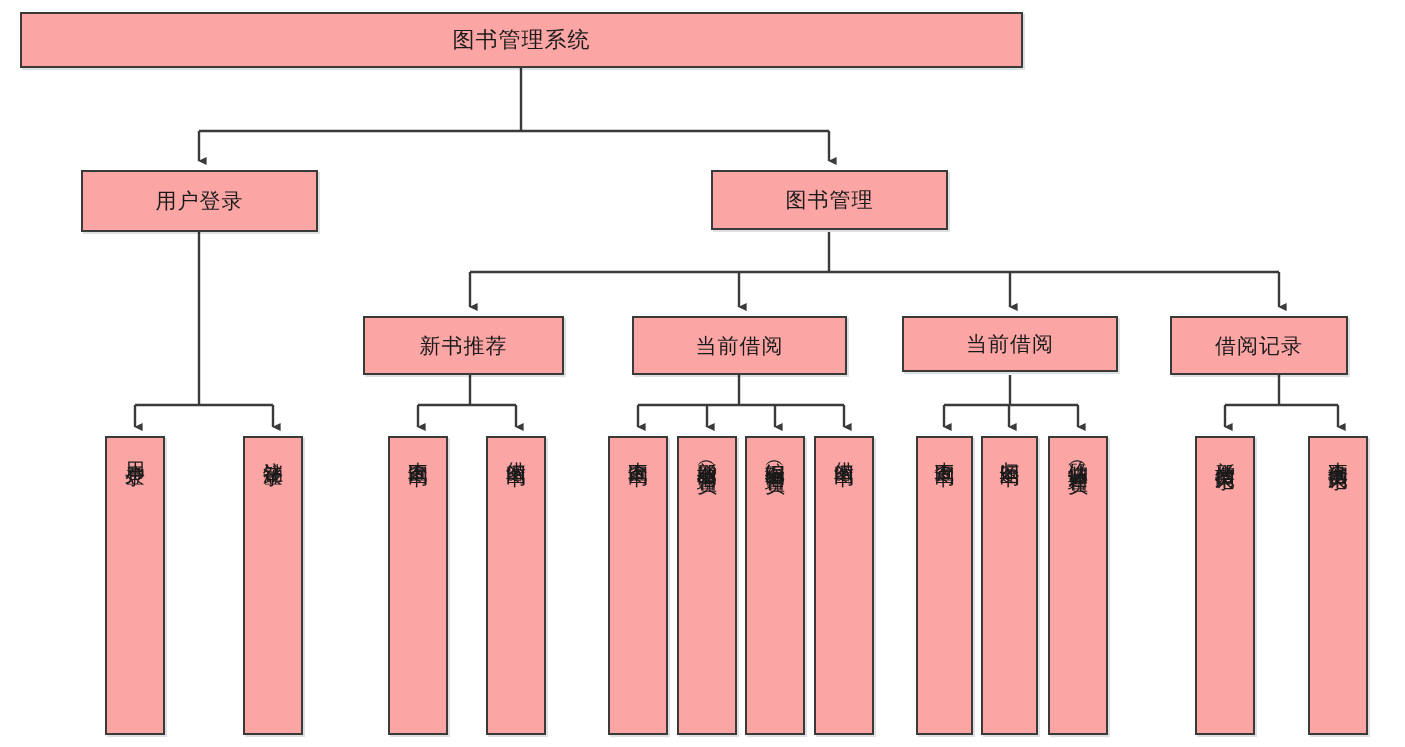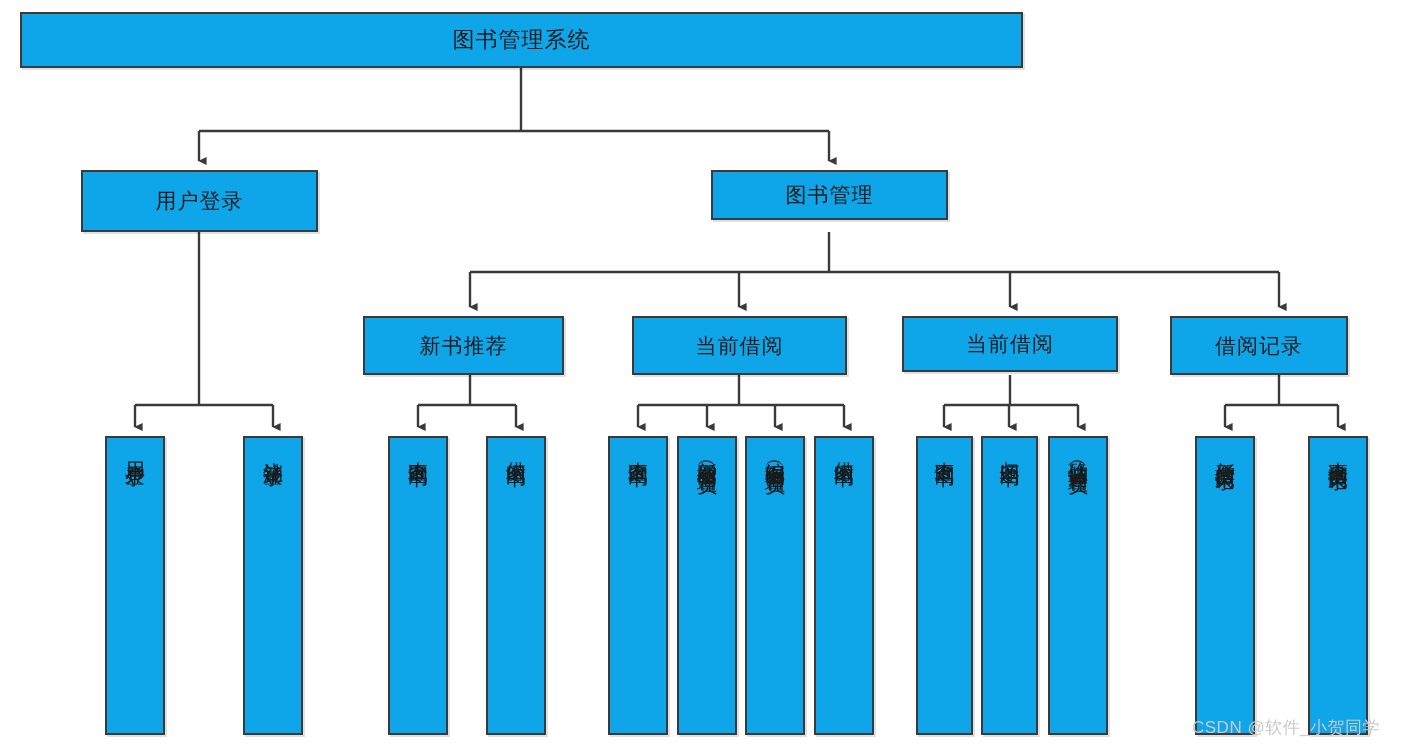--- a/index.html
+++ b/index.html
@@ -22,21 +22,21 @@
     position: absolute;
     left: 0;
     top: 0;
     width: 1405px;
     height: 747px;
     pointer-events: none;
   }
   .node {
     position: absolute;
     box-sizing: border-box;
-    background: #0ea5e9;
+    background: #fca5a5;
     border: 2px solid #3a3a3a;
     display: flex;
     align-items: center;
     justify-content: center;
     color: #1a1a1a;
     box-shadow: 2px 2px 0 rgba(0,0,0,0.12);
   }
   .node.h {
     font-size: 21px;
     letter-spacing: 1px;
@@ -115,21 +115,21 @@
       </g>
   </svg>
 
   <div id="node-layer">
       <div class="node root h" style="left: 20px; top: 12px; width: 1003px; height: 56px;">
         <span>图书管理系统</span>
       </div>
       <div class="node lvl2 h" style="left: 81px; top: 170px; width: 237px; height: 62px;">
         <span>用户登录</span>
       </div>
-      <div class="node lvl2 h" style="left: 711px; top: 170px; width: 237px; height: 50px;">
+      <div class="node lvl2 h" style="left: 711px; top: 170px; width: 237px; height: 60px;">
         <span>图书管理</span>
       </div>
       <div class="node lvl3 h" style="left: 363px; top: 316px; width: 201px; height: 59px;">
         <span>新书推荐</span>
       </div>
       <div class="node lvl3 h" style="left: 632px; top: 316px; width: 215px; height: 59px;">
         <span>当前借阅</span>
       </div>
       <div class="node lvl3 h" style="left: 902px; top: 316px; width: 216px; height: 56px;">
         <span>当前借阅</span>
@@ -171,15 +171,14 @@
         <span class="vtext">确认归还（管理员）</span>
       </div>
       <div class="node lvl4 v" style="left: 1195px; top: 436px; width: 60px; height: 299px;">
         <span class="vtext">新增借阅记录</span>
       </div>
       <div class="node lvl4 v" style="left: 1308px; top: 436px; width: 60px; height: 299px;">
         <span class="vtext">查询借阅记录</span>
       </div>
     </div>
 
-  <div class="watermark" style="left: 1192px; top: 716px;">CSDN @软件_小贺同学</div>
 
 </div>
 
 </body></html>

